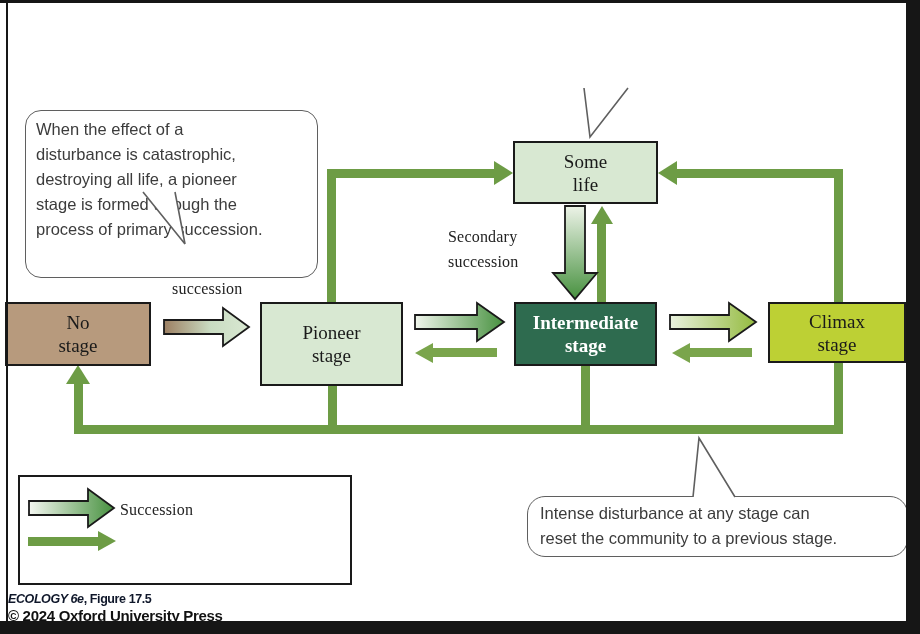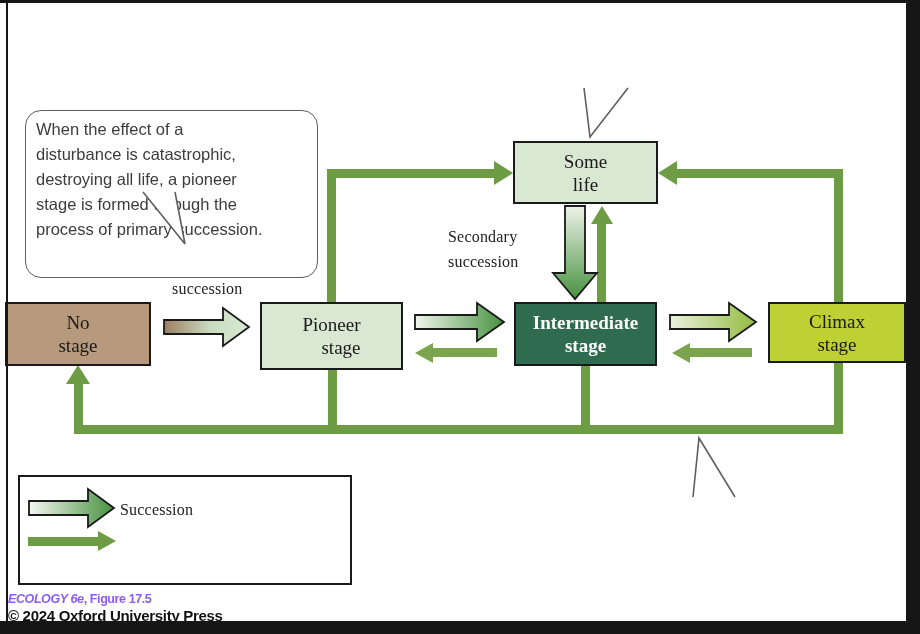--- a/index.html
+++ b/index.html
@@ -32,21 +32,21 @@
   .tail{z-index:5;}
   
   .dlabel{font-family:"Liberation Serif",serif;font-size:16px;line-height:25px;color:#222;
           white-space:pre-line;letter-spacing:0.2px;z-index:3;}
   
   .legend-box{border:2px solid var(--ink);background:#fff;z-index:2;box-sizing:border-box;}
   
   .rev-shaft{background:var(--reverse-green);}
   .rev-head-left{width:0;height:0;border-top:10px solid transparent;border-bottom:10px solid transparent;border-right:18px solid var(--reverse-green);}
   .rev-head-right{width:0;height:0;border-top:10px solid transparent;border-bottom:10px solid transparent;border-left:18px solid var(--reverse-green);}
-  .caption1{font-size:12.5px;font-weight:bold;letter-spacing:-0.4px;color:#8b5cf6;}
+  .caption1{font-size:12.5px;font-weight:bold;letter-spacing:-0.4px;color:#0f172a;}
   .caption2{font-size:15px;font-weight:bold;letter-spacing:-0.3px;color:#111;}
   svg{display:block;}
 </style>
 </head>
 <body>
 
 <div id="canvas">
 
   <div class="abs gline" style="left:327px;top:169px;width:9px;height:134px;"></div>
   <div class="abs gline" style="left:327px;top:169px;width:168px;height:9px;"></div>
@@ -111,21 +111,21 @@
     <div class="rev-head-left abs" style="left:0;top:0;"></div>
     <div class="rev-shaft abs" style="left:18px;top:5px;width:64px;height:9px;"></div>
   </div>
   <div class="abs" style="left:672px;top:343px;width:80px;height:20px;z-index:2;">
     <div class="rev-head-left abs" style="left:0;top:0;"></div>
     <div class="rev-shaft abs" style="left:18px;top:5px;width:62px;height:9px;"></div>
   </div>
 
   <div class="abs stage" style="left:5px;top:302px;width:146px;height:64px;background:var(--no-life-brown);">No
 stage</div>
-  <div class="abs stage" style="left:260px;top:302px;width:143px;height:68px;background:var(--pale-green-box);text-align:right;">Pioneer
+  <div class="abs stage" style="left:260px;top:302px;width:143px;height:84px;background:var(--pale-green-box);">Pioneer
 stage</div>
   <div class="abs stage" style="left:513px;top:141px;width:145px;height:63px;background:var(--pale-green-box);">Some
 life</div>
   <div class="abs stage" style="left:514px;top:302px;width:143px;height:64px;background:var(--dark-green-box);color:#fff;font-weight:bold;">Intermediate
 stage</div>
   <div class="abs stage" style="left:768px;top:302px;width:138px;height:61px;background:var(--climax-yellow);">Climax
 stage</div>
 
   <div class="abs dlabel" style="left:172px;top:251px;width:130px;">Primary
 succession</div>
@@ -141,20 +141,22 @@
     <path d="M5,2 L47,54 L37,2" fill="#ffffff" stroke="#5f5f5f" stroke-width="1.6"></path>
   </svg>
 
   <svg class="abs tail" style="left:578px;top:86px;" width="56" height="54" viewBox="0 0 56 54">
     <path d="M6,2 L12,51 L50,2" fill="#ffffff" stroke="#5f5f5f" stroke-width="1.6"></path>
   </svg>
 
   <svg class="abs tail" style="left:686px;top:435px;" width="54" height="64" viewBox="0 0 54 64">
     <path d="M7,62 L13,3 L49,62" fill="#ffffff" stroke="#5f5f5f" stroke-width="1.6"></path>
   </svg>
+  <div class="abs callout" style="left:527px;top:496px;width:381px;height:61px;padding:4px 12px;border-radius:18px;">Intense disturbance at any stage can
+reset the community to a previous stage.</div>
 
   <div class="abs legend-box" style="left:18px;top:475px;width:334px;height:110px;"></div>
   <svg class="abs" style="left:28px;top:487px;z-index:3;" width="88" height="42" viewBox="0 0 88 42">
     <defs>
         <linearGradient id="g5" x1="0" y1="0" x2="1" y2="0">
       <stop offset="0" stop-color="#f4f7f1"></stop>
           <stop offset="1" stop-color="var(--succession-dark)"></stop>
     </linearGradient>
       </defs>
     <polygon points="1,14 60,14 60,2 86,21 60,40 60,28 1,28" fill="url(#g5)" stroke="#1a1a1a" stroke-width="1.8"></polygon>

